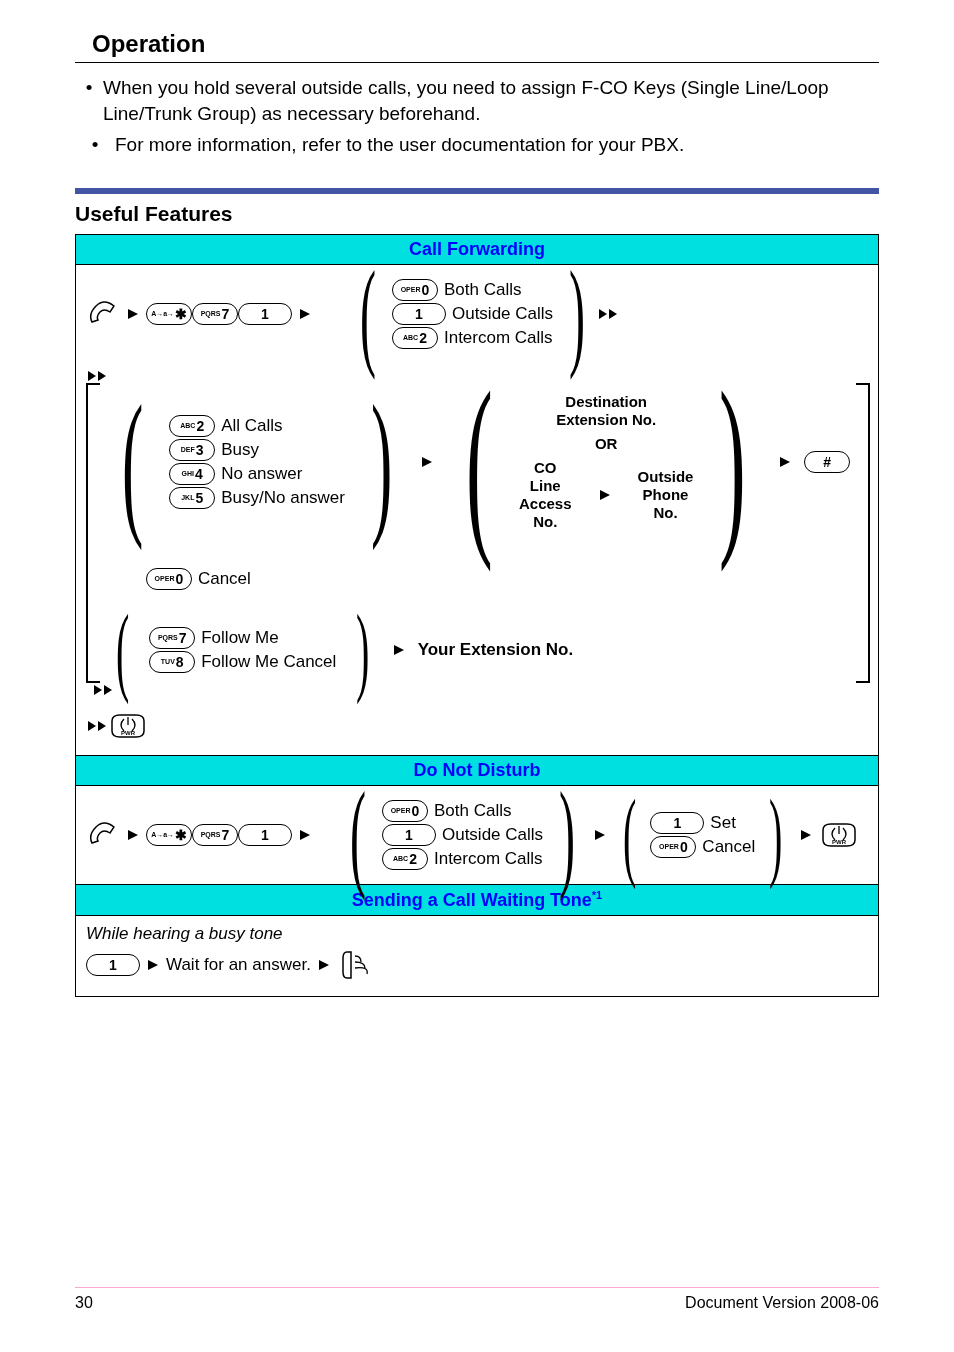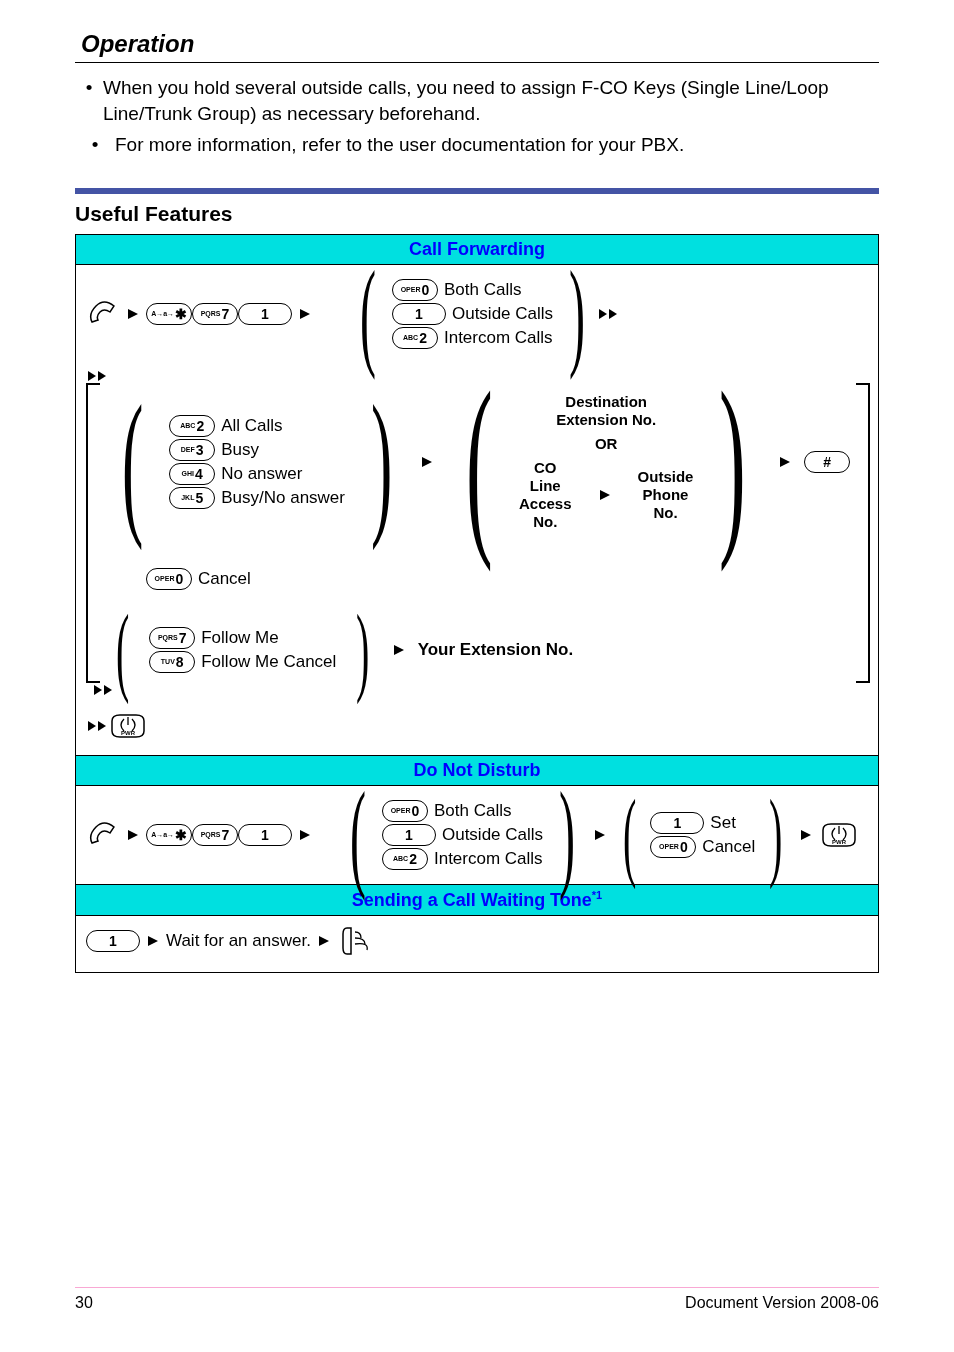--- a/index.html
+++ b/index.html
@@ -1,17 +1,17 @@
 <!DOCTYPE html>
 <html><head>
 <meta charset="utf-8">
 <style>
 html,body{margin:0;padding:0;background:#fff;font-family:Arial,Helvetica,sans-serif;color:#000}
 .page{width:954px;height:1352px;position:relative;box-sizing:border-box;padding:30px 75px 0 75px}
-.section-title{font-weight:bold;font-style:italic;font-size:24px;margin:0 0 4px 0;padding-left:6px}
+.section-title{font-weight:bold;font-size:24px;margin:0 0 4px 11px;padding-left:6px}
 .rule{border:none;border-top:1.5px solid #000;margin:4px 0 12px 0}
 ul.bullets{list-style:none;padding:0;margin:0 0 30px 0}
 ul.bullets li{display:flex;font-size:19px;line-height:1.35;margin-bottom:6px}
 ul.bullets li .dot{width:40px;text-align:center}
 .thick-rule{height:6px;background:#4454a5;margin:0 0 8px 0}
 h1.uf{font-size:21px;font-weight:bold;margin:0 0 8px 0}
 .feature-box{border:1px solid #000}
 .feature-header{background:#00e0e0;color:#00f;font-weight:bold;text-align:center;padding:4px 0;font-size:18px;border-bottom:1px solid #000}
 .feature-body{padding:14px 10px;font-size:17px;position:relative}
 .row{display:flex;align-items:center;flex-wrap:wrap}
@@ -365,20 +365,21 @@
               <text x="20" y="24" font-size="6" text-anchor="middle" font-weight="bold">PWR</text>
             </svg>
         </span>
       </div>
     </div>
 
     <div class="feature-header cw-header">
       <span>Sending a Call Waiting Tone</span><span class="sup">*1</span>
     </div>
     <div class="feature-body" style="padding:8px 10px 14px 10px">
+      <div class="italic" style="margin-bottom:4px">While hearing a busy tone</div>
       <div class="row">
         <span class="key" style="min-width:44px">
             <span class="big">1</span>
           </span>
         <span class="arrow">
             <svg width="14" height="14">
               <polygon points="2,2 12,7 2,12" fill="#000"></polygon>
             </svg>
           </span>
         <span>Wait for an answer.</span>

